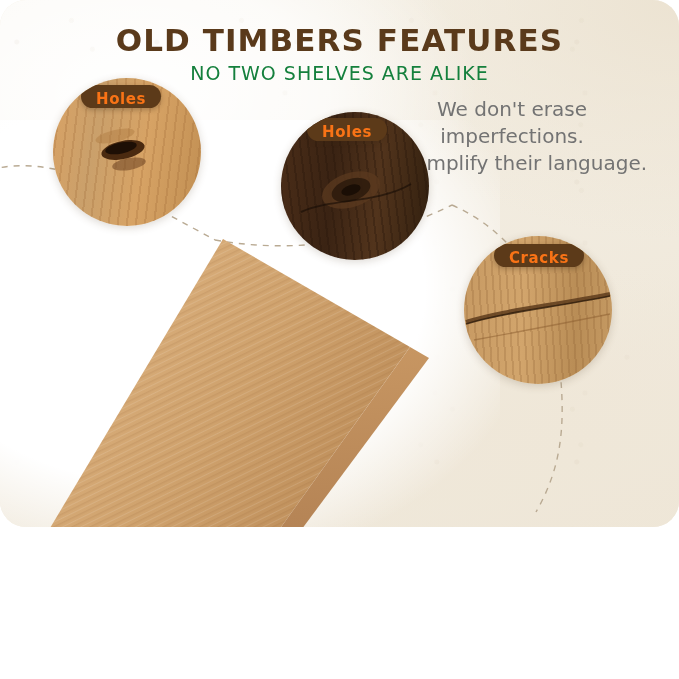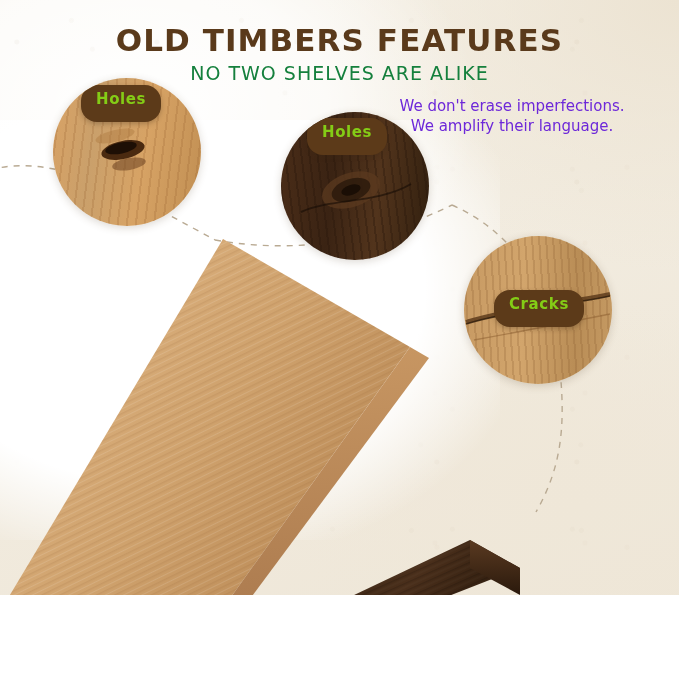--- a/index.html
+++ b/index.html
@@ -3,24 +3,25 @@
 <meta charset="utf-8">
 <style>
   html, body {
     margin: 0;
     padding: 0;
     background: #ffffff;
   }
   #stage {
     position: relative;
     width: 679px;
-    height: 595px;
+    height: 527px;
     overflow: hidden;
     font-family: "Liberation Sans", sans-serif;
     background: #f6f1e7;
+    border-radius: 26px;
   }
 
   
   .bg-base {
     position: absolute;
     inset: 0;
     background:
       radial-gradient(ellipse 70% 55% at 20% 18%, #ffffff 0%, rgba(255,255,255,0.75) 40%, rgba(255,255,255,0) 72%),
       radial-gradient(ellipse 60% 50% at 85% 85%, #efe7d8 0%, rgba(239,231,216,0) 70%),
       radial-gradient(ellipse 80% 70% at 100% 0%, #ece3d2 0%, rgba(236,227,210,0) 65%),
@@ -67,23 +68,23 @@
     letter-spacing: 1.0px;
     color: #15803d;
     font-family: "DejaVu Sans", sans-serif;
   }
   .tagline {
     position: absolute;
     right: 22px;
     top: 96px;
     width: 290px;
     text-align: center;
-    font-size: 15px;
+    font-size: 20px;
     line-height: 1.35;
-    color: #6d28d9;
+    color: #737373;
     font-family: "DejaVu Sans", sans-serif;
   }
 
   
   .arc {
     position: absolute;
     inset: 0;
     pointer-events: none;
   }
 
@@ -94,26 +95,26 @@
     overflow: hidden;
     box-shadow: 0 2px 8px rgba(80,60,35,.20);
   }
   .bubble .tex {
     position: absolute;
     inset: 0;
   }
   .bubble-label {
     position: absolute;
     background: #5c3a19;
-    color: #84cc16;
+    color: #f97316;
     font-family: "DejaVu Sans", sans-serif;
     font-weight: bold;
     font-size: 15px;
     letter-spacing: .6px;
-    padding: 5px 15px 14px;
+    padding: 5px 15px 0;
     border-radius: 16px;
     white-space: nowrap;
     box-shadow: 0 2px 5px rgba(60,40,20,.3);
   }
 
   
   .tex-holes {
     background:
       repeating-linear-gradient(97deg, rgba(150,95,45,.22) 0 2px, rgba(255,255,255,0) 2px 9px),
       linear-gradient(100deg, #d9a264 0%, #caa06b 30%, #d7a365 60%, #c08e52 100%);
@@ -228,17 +229,17 @@
     <div class="bubble-label" style="left:26px; top:6px;">Holes</div>
   </div>
 
   <div class="bubble" style="left:464px; top:236px; width:148px; height:148px;">
     <div class="tex tex-cracks"></div>
     <svg width="148" height="148" viewBox="0 0 148 148" style="position:absolute;inset:0;">
       <path d="M2 86 C 40 74, 86 70, 146 58" stroke="#5e3c1c" stroke-width="4" fill="none" opacity=".85"></path>
       <path d="M2 88 C 40 76, 86 72, 146 60" stroke="#2c1a0a" stroke-width="1.6" fill="none" opacity=".8"></path>
       <path d="M10 104 C 54 96, 96 88, 146 78" stroke="#8a5c2e" stroke-width="1.4" fill="none" opacity=".5"></path>
     </svg>
-    <div class="bubble-label" style="left:30px; top:8px;margin-top:46px;">Cracks</div>
+    <div class="bubble-label" style="left:30px; top:8px;">Cracks</div>
   </div>
 
 
 </div>
 
 </body></html>

